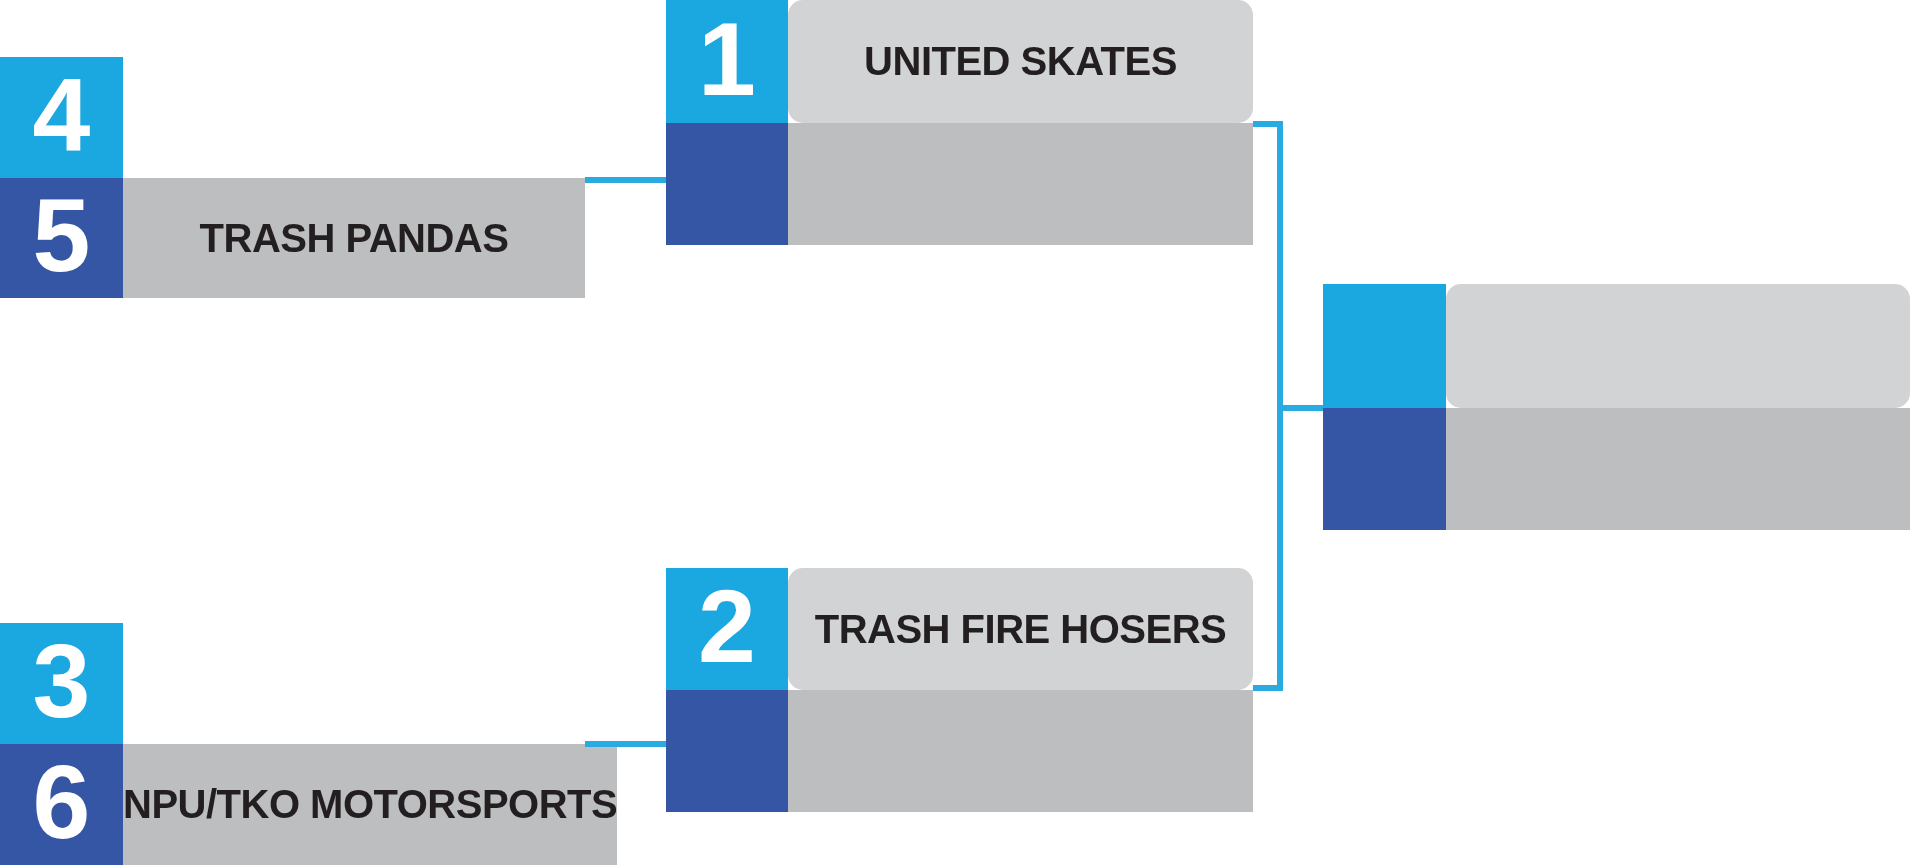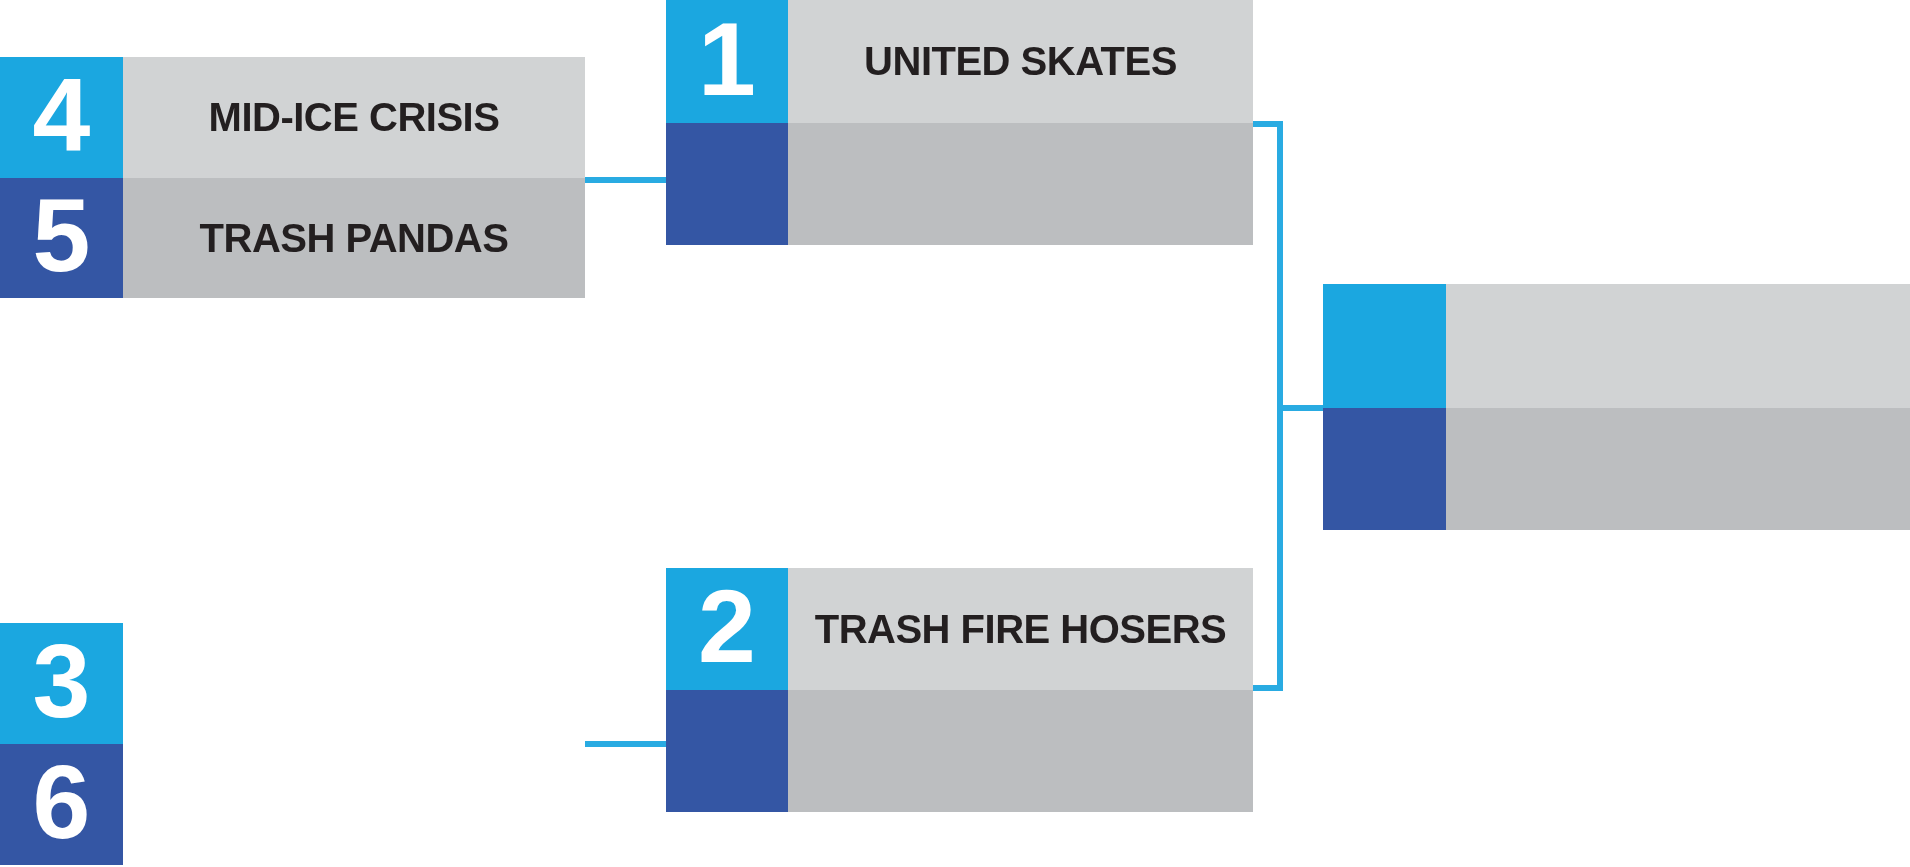--- a/index.html
+++ b/index.html
@@ -27,21 +27,21 @@
   .slot.bottom .seed { background: var(--seed-bottom-bg, #3456a4); }
   .team {
     flex: 1 1 auto;
     display: flex; align-items: center; justify-content: center;
     font-weight: bold;
     font-size: 40px;
     letter-spacing: -0.5px;
     white-space: nowrap;
     color: var(--team-text, #231f20);
   }
-  .slot.top .team    { background: var(--row-top-bg, #d1d3d4); }
+  .slot.top .team    { background: var(--row-top-bg, #d1d3d4); border-radius: 15px; }
   .slot.bottom .team { background: var(--row-bottom-bg, #bcbec0); }
 
   
   .m-a { left: 0;      top: 57px;  width: 585px; }
   .m-a .slot.top    { height: 121px; }
   .m-a .slot.bottom { height: 120px; }
   .m-a .seed { width: 123px; }
 
   .m-b { left: 666px;  top: 0;     width: 587px; }
   .m-b .slot.top    { height: 123px; }
@@ -75,21 +75,20 @@
   .conn-final { left: 1277px; top: 405px; width: 46px;  height: 6px; }
 </style>
 </head>
 <body style="--seed-top-bg: #1ba7e0; --seed-bottom-bg: #3456a4; --row-top-bg: #d1d3d4; --row-bottom-bg: #bcbec0; --connector: #29abe2; --team-text: #231f20; --seed-text: #ffffff;">
 
 <div class="canvas">
 
   <div class="match m-a">
     <div class="slot top">
       <div class="seed">4</div>
-      <div class="team">MID-ICE CRISIS</div>
     </div>
     <div class="slot bottom">
       <div class="seed">5</div>
       <div class="team">TRASH PANDAS</div>
     </div>
   </div>
 
   <div class="match m-b">
     <div class="slot top">
       <div class="seed">1</div>
@@ -100,20 +99,21 @@
       <div class="team"></div>
     </div>
   </div>
 
   <div class="match m-c">
     <div class="slot top">
       <div class="seed">3</div>
     </div>
     <div class="slot bottom">
       <div class="seed">6</div>
+      <div class="team">NPU/TKO MOTORSPORTS</div>
     </div>
   </div>
 
   <div class="match m-d">
     <div class="slot top">
       <div class="seed">2</div>
       <div class="team">TRASH FIRE HOSERS</div>
     </div>
     <div class="slot bottom">
       <div class="seed"></div>

